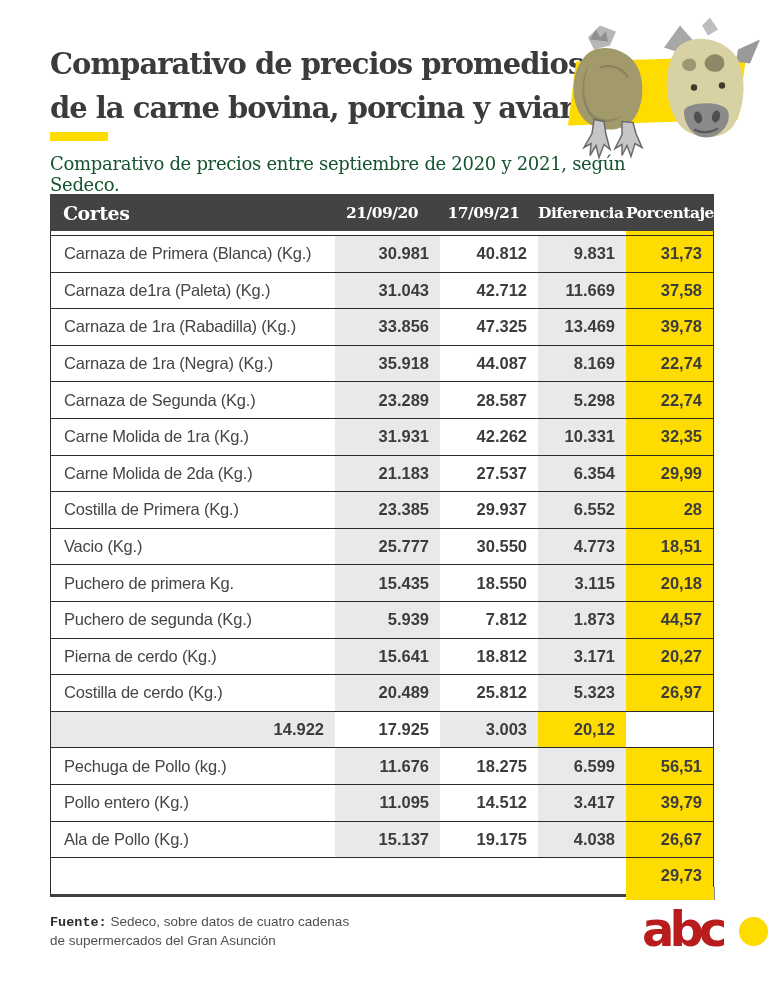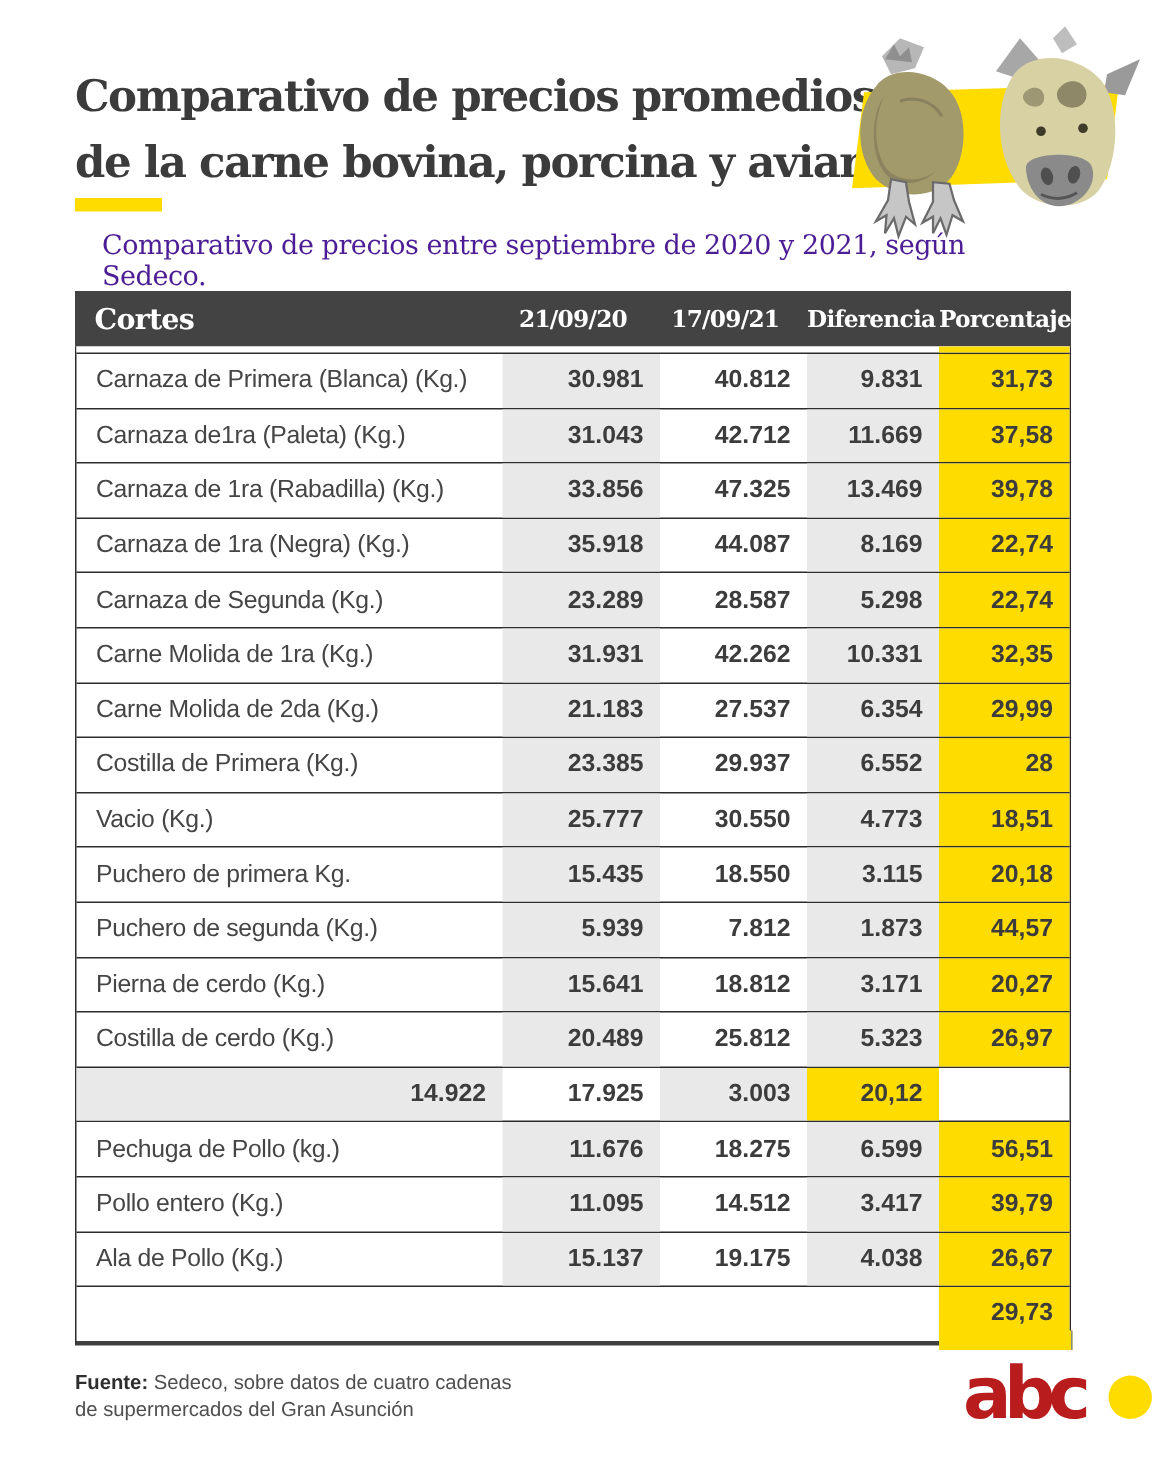--- a/index.html
+++ b/index.html
@@ -5,22 +5,22 @@
   html,body{margin:0;padding:0;background:#ffffff;}
   .page{position:relative;width:770px;height:986px;background:#fff;overflow:hidden;
         font-family:"Liberation Sans", sans-serif;}
 
   
   .title{position:absolute;left:50px;top:42px;width:540px;
          font-family:"DejaVu Serif", serif;font-weight:bold;color:#3b3b3b;
          font-size:29px;line-height:44px;letter-spacing:-1px;}
   .title-underline{position:absolute;left:50px;top:132px;width:58px;height:9px;background:#fedc00;}
   .subtitle{position:absolute;left:50px;top:153px;width:640px;
-            font-family:"DejaVu Serif", serif;font-weight:500;color:#4c1d95;
-            font-size:18px;letter-spacing:-0.3px;margin-left:18px;}
+            font-family:"DejaVu Serif", serif;font-weight:500;color:#14532d;
+            font-size:18px;letter-spacing:-0.3px;}
 
   .collage{position:absolute;left:560px;top:14px;width:205px;height:148px;}
 
   
   .table-wrap{position:absolute;left:50px;top:194px;width:664px;border-radius:14px;}
   .thead{display:grid;grid-template-columns:285px 105px 98px 88px 88px;
          height:37px;background:#434343;color:#fff;align-items:center;
          font-family:"DejaVu Serif", serif;font-weight:bold;}
   .thead .h-first{font-size:19px;padding-left:13px;letter-spacing:-0.5px;}
   .thead .h-num{font-size:15.5px;text-align:center;padding-right:11px;letter-spacing:-0.5px;}
@@ -36,21 +36,21 @@
   .cell.num{justify-content:flex-end;padding-right:11px;font-weight:bold;
             font-size:16.5px;color:#3c3c3c;}
   .cell.gray{background:#e9e9e9;}
   .cell.pct{background:#fedc00;}
   .row--total .cell.gray{background:#fff;}
   .yellow-tail{position:absolute;left:576px;top:693px;width:88px;height:13px;
                background:#fedc00;z-index:3;border-right:1px solid #8a8a8a;}
 
   
   .source{position:absolute;left:50px;top:913px;font-size:13.5px;line-height:18px;color:#4f4f4f;}
-  .source b{color:#2e2e2e;}
+  .source b{color:#2e2e2e;font-family:Liberation Mono, monospace;}
   .abc-logo{position:absolute;left:642px;top:901px;
             font-family:"DejaVu Sans", sans-serif;font-weight:bold;
             font-size:48px;letter-spacing:-5px;color:#b91c1c;}
   .logo-dot{position:absolute;left:739px;top:917px;width:29px;height:29px;
             border-radius:50%;background:#fedc00;}
 </style>
 </head>
 <body>
 
 <div class="page">

